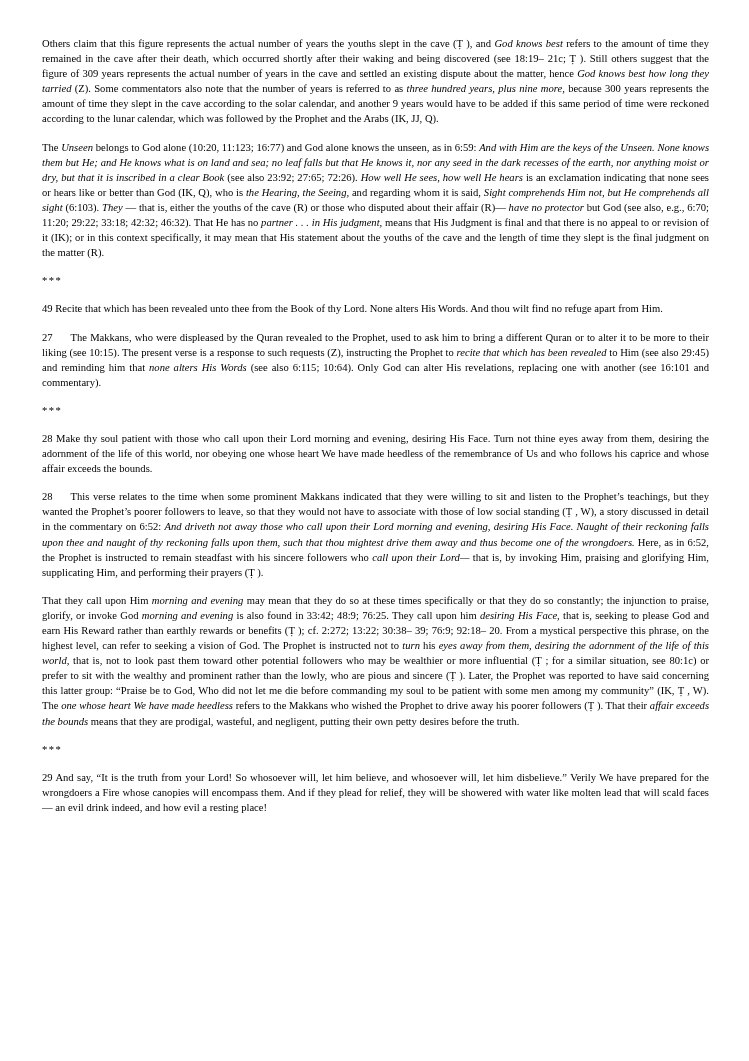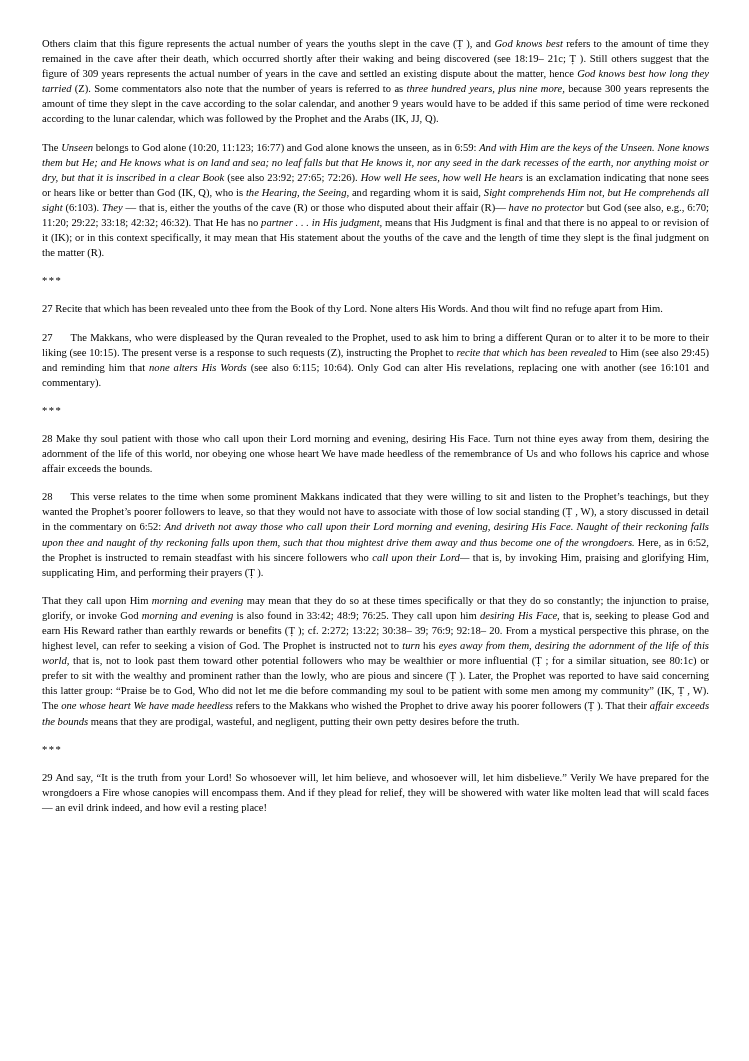--- a/index.html
+++ b/index.html
@@ -43,21 +43,21 @@
   }
 </style>
 </head>
 <body>
 
 <div class="page">
   <div id="content">
       <p class="para"><span>Others claim that this figure represents the actual number of years the youths slept in the cave (Ṭ ), and </span><i>God knows best</i><span> refers to the amount of time they remained in the cave after their death, which occurred shortly after their waking and being discovered (see 18:19– 21c; Ṭ ). Still others suggest that the figure of 309 years represents the actual number of years in the cave and settled an existing dispute about the matter, hence </span><i>God knows best how long they tarried</i><span> (Z). Some commentators also note that the number of years is referred to as </span><i>three hundred years, plus nine more,</i><span> because 300 years represents the amount of time they slept in the cave according to the solar calendar, and another 9 years would have to be added if this same period of time were reckoned according to the lunar calendar, which was followed by the Prophet and the Arabs (IK, JJ, Q).</span></p>
       <p class="para"><span>The </span><i>Unseen</i><span> belongs to God alone (10:20, 11:123; 16:77) and God alone knows the unseen, as in 6:59: </span><i>And with Him are the keys of the Unseen. None knows them but He; and He knows what is on land and sea; no leaf falls but that He knows it, nor any seed in the dark recesses of the earth, nor anything moist or dry, but that it is inscribed in a clear Book</i><span> (see also 23:92; 27:65; 72:26). </span><i>How well He sees, how well He hears</i><span> is an exclamation indicating that none sees or hears like or better than God (IK, Q), who is </span><i>the Hearing, the Seeing,</i><span> and regarding whom it is said, </span><i>Sight comprehends Him not, but He comprehends all sight</i><span> (6:103). </span><i>They</i><span> — that is, either the youths of the cave (R) or those who disputed about their affair (R)— </span><i>have no protector</i><span> but God (see also, e.g., 6:70; 11:20; 29:22; 33:18; 42:32; 46:32). That He has no </span><i>partner . . . in His judgment,</i><span> means that His Judgment is final and that there is no appeal to or revision of it (IK); or in this context specifically, it may mean that His statement about the youths of the cave and the length of time they slept is the final judgment on the matter (R).</span></p>
       <div class="divider">***</div>
-      <p class="para"><span>27 Recite that which has been revealed unto thee from the Book of thy Lord. None alters His Words. And thou wilt find no refuge apart from Him.</span></p>
+      <p class="para"><span>49 Recite that which has been revealed unto thee from the Book of thy Lord. None alters His Words. And thou wilt find no refuge apart from Him.</span></p>
       <p class="para"><span>27</span><span class="tab"></span><span>The Makkans, who were displeased by the Quran revealed to the Prophet, used to ask him to bring a different Quran or to alter it to be more to their liking (see 10:15). The present verse is a response to such requests (Z), instructing the Prophet to </span><i>recite that which has been revealed</i><span> to Him (see also 29:45) and reminding him that </span><i>none alters His Words</i><span> (see also 6:115; 10:64). Only God can alter His revelations, replacing one with another (see 16:101 and commentary).</span></p>
       <div class="divider">***</div>
       <p class="para"><span>28 Make thy soul patient with those who call upon their Lord morning and evening, desiring His Face. Turn not thine eyes away from them, desiring the adornment of the life of this world, nor obeying one whose heart We have made heedless of the remembrance of Us and who follows his caprice and whose affair exceeds the bounds.</span></p>
       <p class="para"><span>28</span><span class="tab"></span><span>This verse relates to the time when some prominent Makkans indicated that they were willing to sit and listen to the Prophet’s teachings, but they wanted the Prophet’s poorer followers to leave, so that they would not have to associate with those of low social standing (Ṭ , W), a story discussed in detail in the commentary on 6:52: </span><i>And driveth not away those who call upon their Lord morning and evening, desiring His Face. Naught of their reckoning falls upon thee and naught of thy reckoning falls upon them, such that thou mightest drive them away and thus become one of the wrongdoers.</i><span> Here, as in 6:52, the Prophet is instructed to remain steadfast with his sincere followers who </span><i>call upon their Lord—</i><span> that is, by invoking Him, praising and glorifying Him, supplicating Him, and performing their prayers (Ṭ ).</span></p>
       <p class="para"><span>That they call upon Him </span><i>morning and evening</i><span> may mean that they do so at these times specifically or that they do so constantly; the injunction to praise, glorify, or invoke God </span><i>morning and evening</i><span> is also found in 33:42; 48:9; 76:25. They call upon him </span><i>desiring His Face,</i><span> that is, seeking to please God and earn His Reward rather than earthly rewards or benefits (Ṭ ); cf. 2:272; 13:22; 30:38– 39; 76:9; 92:18– 20. From a mystical perspective this phrase, on the highest level, can refer to seeking a vision of God. The Prophet is instructed not to </span><i>turn</i><span> his </span><i>eyes away from them, desiring the adornment of the life of this world,</i><span> that is, not to look past them toward other potential followers who may be wealthier or more influential (Ṭ ; for a similar situation, see 80:1c) or prefer to sit with the wealthy and prominent rather than the lowly, who are pious and sincere (Ṭ ). Later, the Prophet was reported to have said concerning this latter group: “Praise be to God, Who did not let me die before commanding my soul to be patient with some men among my community” (IK, Ṭ , W). The </span><i>one whose heart We have made heedless</i><span> refers to the Makkans who wished the Prophet to drive away his poorer followers (Ṭ ). That their </span><i>affair exceeds the bounds</i><span> means that they are prodigal, wasteful, and negligent, putting their own petty desires before the truth.</span></p>
       <div class="divider">***</div>
       <p class="para"><span>29 And say, “It is the truth from your Lord! So whosoever will, let him believe, and whosoever will, let him disbelieve.” Verily We have prepared for the wrongdoers a Fire whose canopies will encompass them. And if they plead for relief, they will be showered with water like molten lead that will scald faces— an evil drink indeed, and how evil a resting place!</span></p>
     </div>
 </div>
 

